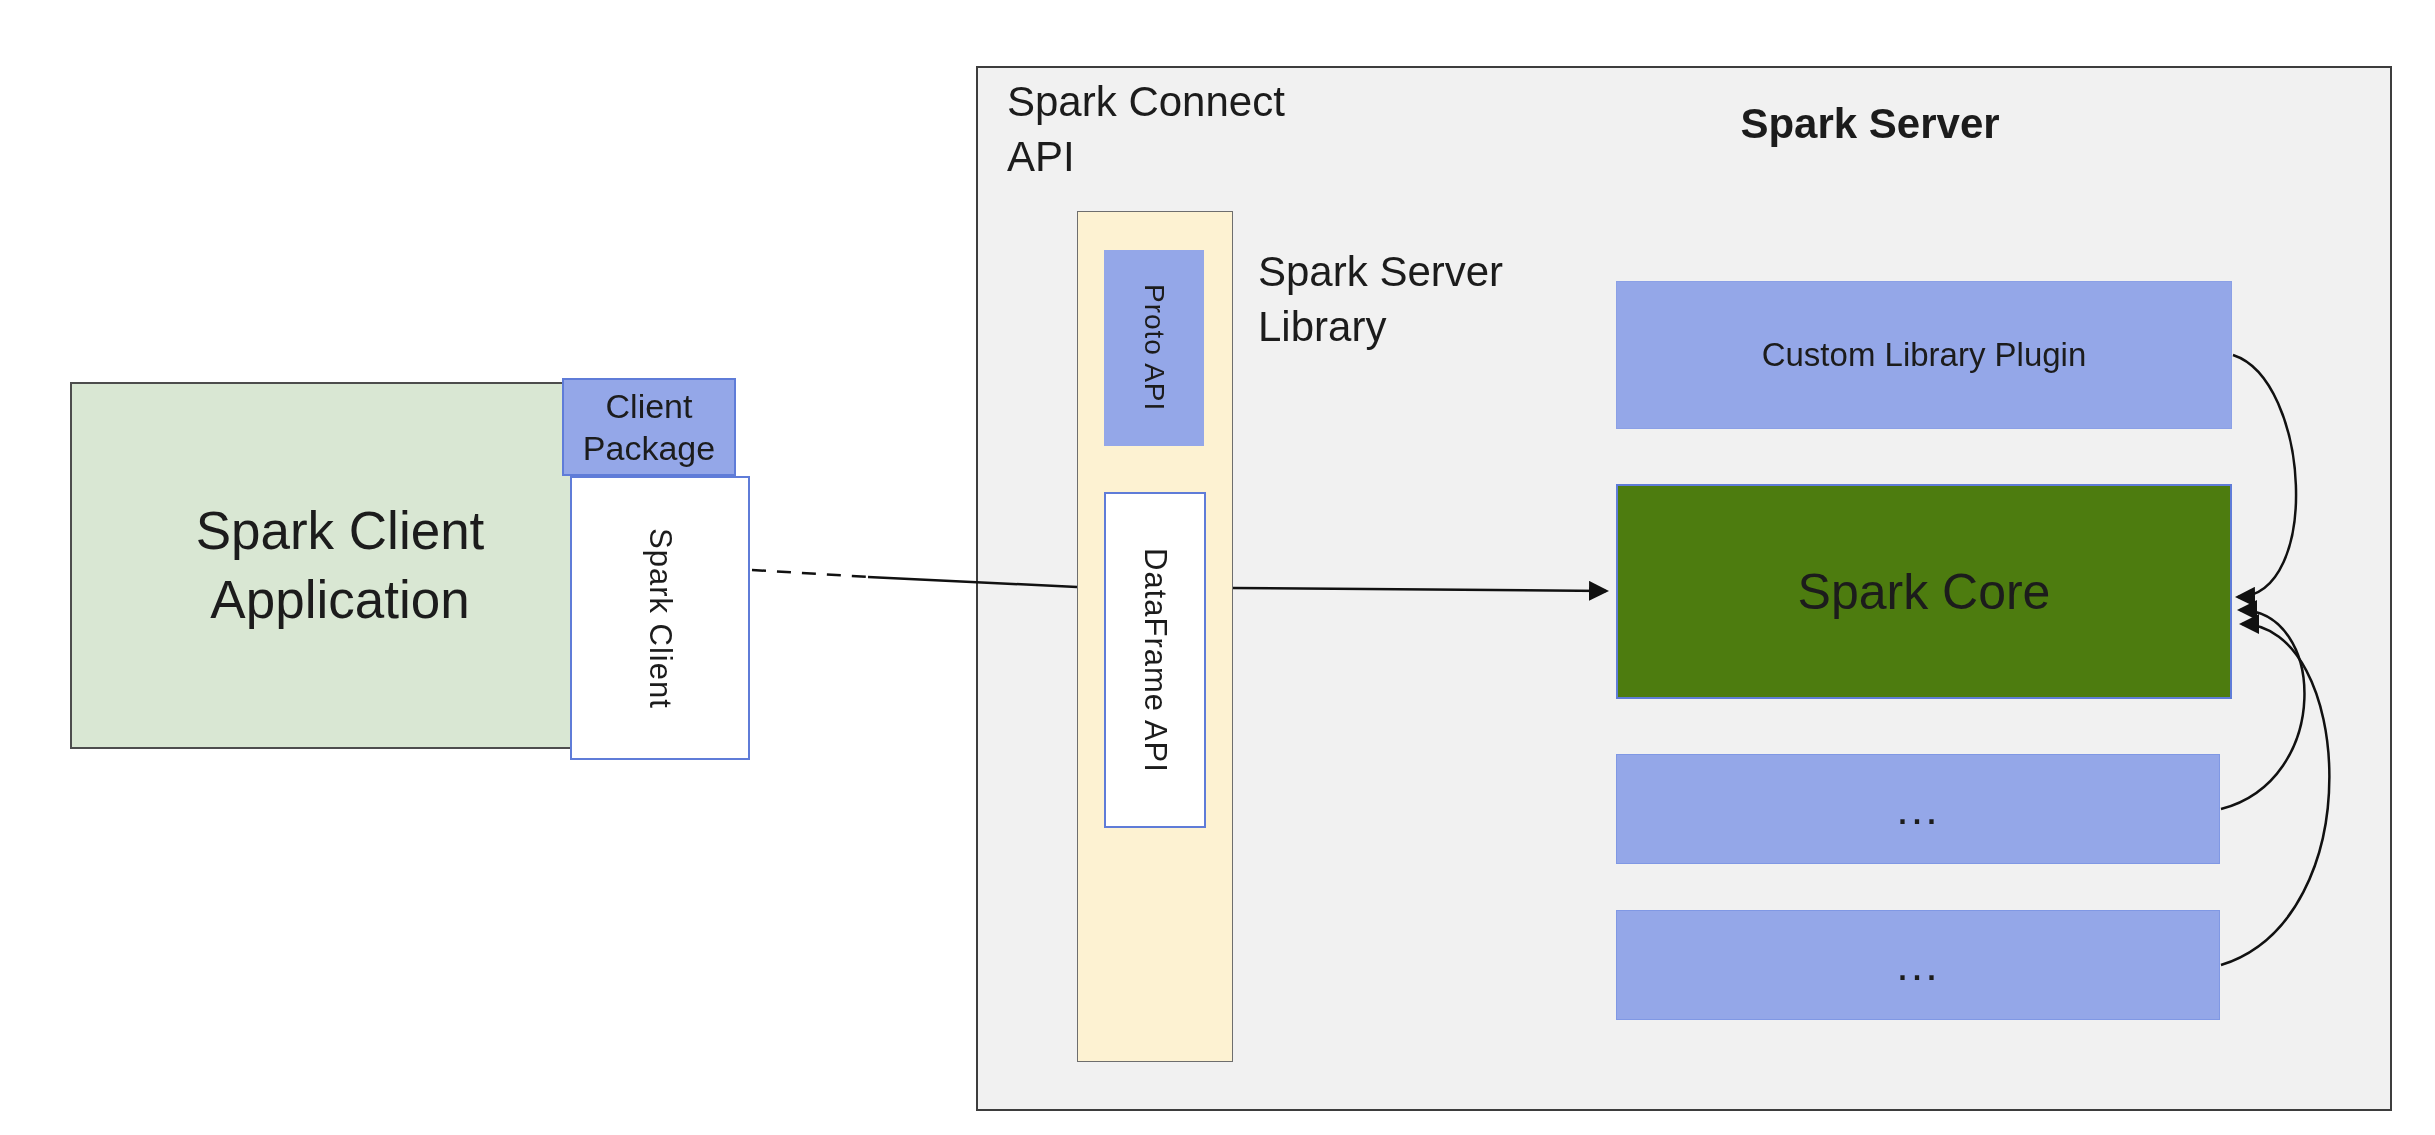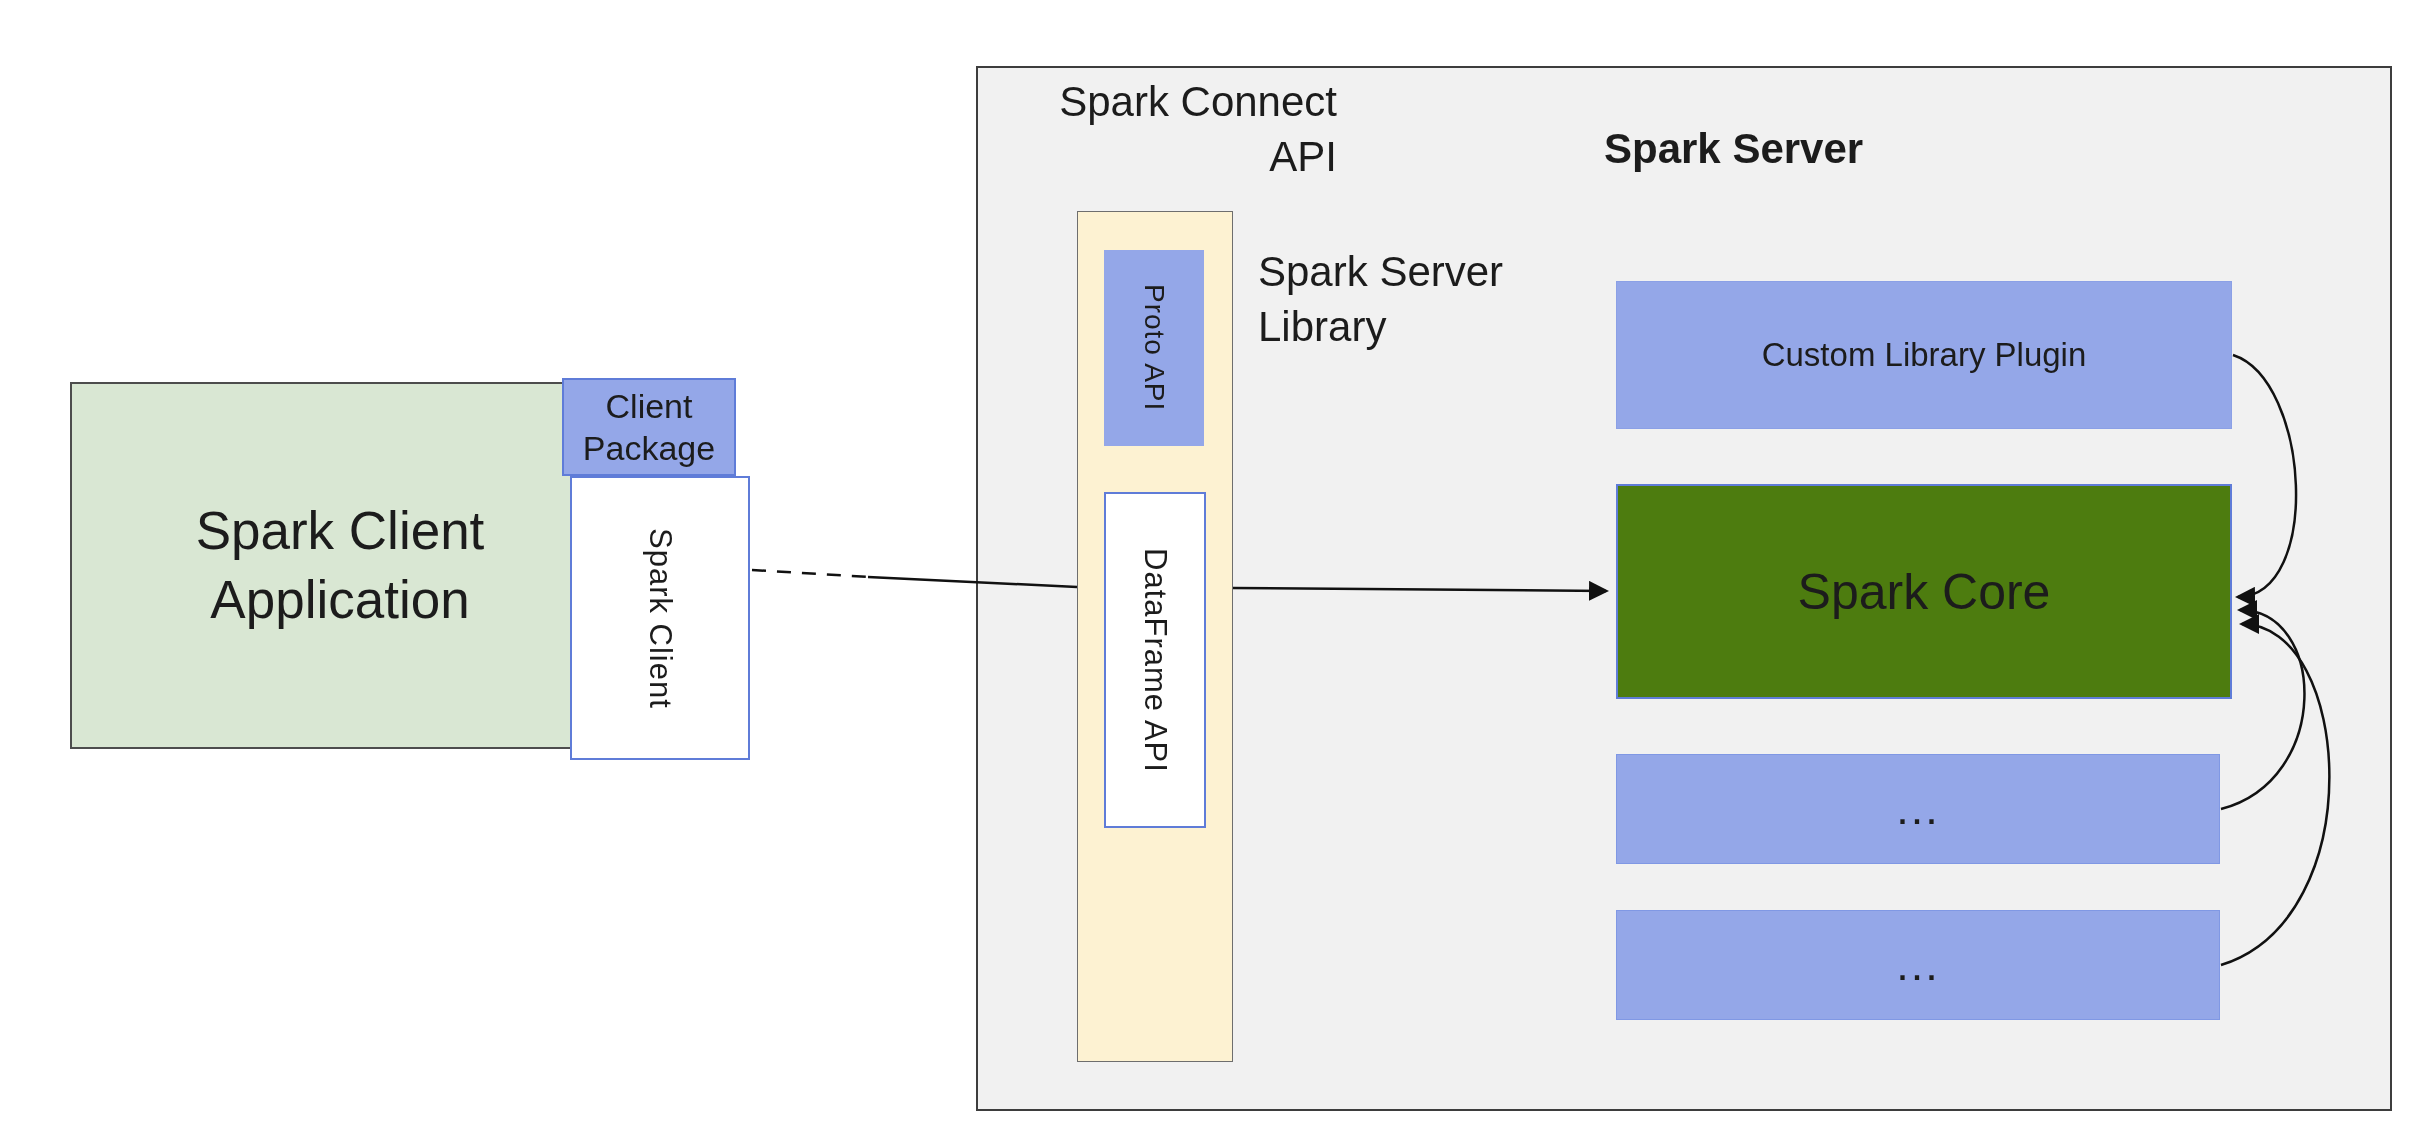--- a/index.html
+++ b/index.html
@@ -46,25 +46,25 @@
   }
 
   
   .server-outer {
     left: 976px; top: 66px; width: 1416px; height: 1045px;
     background: var(--gray-fill, #f1f1f1);
     border: 2px solid #3d3d3d;
   }
   .connect-api-caption {
     left: 1007px; top: 75px; width: 330px;
-    font-size: 42px; line-height: 1.3; text-align: right;
+    font-size: 42px; line-height: 1.3; text-align: left;
   }
   .server-title {
-    left: 1604px; top: 100px; width: 360px;
-    font-size: 42px; font-weight: bold;  margin-top: 25px;
+    left: 1690px; top: 100px; width: 360px;
+    font-size: 42px; font-weight: bold; text-align: center;
   }
 
   
   .yellow-box {
     left: 1077px; top: 211px; width: 156px; height: 851px;
     background: var(--yellow-fill, #fdf2d2);
     border: 1.5px solid #6e6e6e;
   }
   .proto-box {
     left: 1104px; top: 250px; width: 100px; height: 196px;

